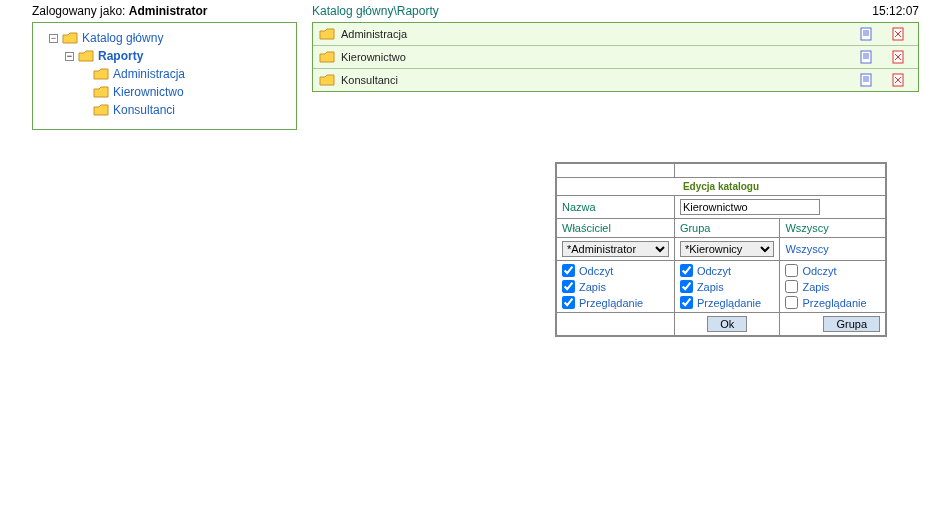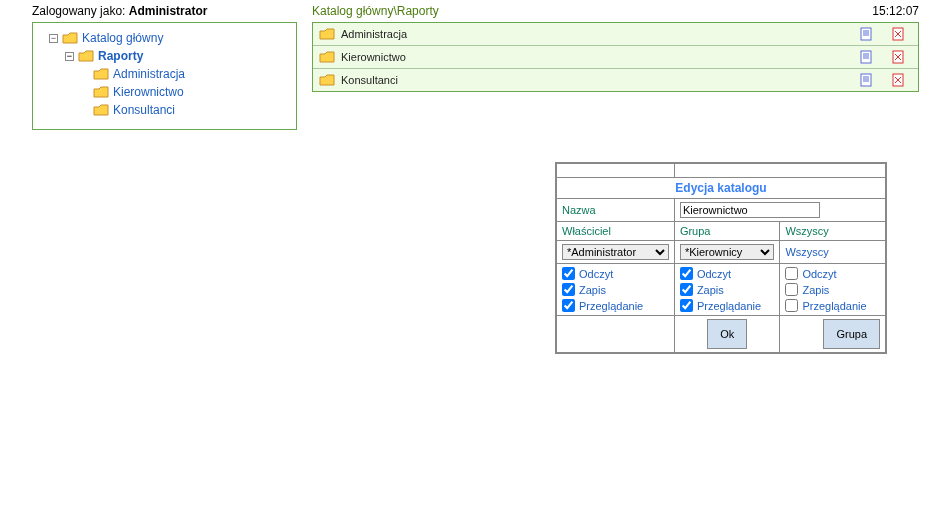--- a/index.html
+++ b/index.html
@@ -9,21 +9,21 @@
     background: #ffffff;
     margin: 0;
     padding: 4px 15px;
     width: 934px;
   }
   .top-row { display: flex; justify-content: space-between; align-items: flex-start; }
   .left-col { width: 265px; margin-left: 17px; }
   .right-col { flex: 1; margin-left: 15px; }
   .login-line { font-size: 12px; margin-bottom: 4px; }
   .login-user { font-weight: bold; }
-  .breadcrumb { color: #4d7c0f; font-size: 12px; }
+  .breadcrumb { color: #0f766e; font-size: 12px; }
   .clock { font-size: 12px; }
   .tree-panel {
     border: 1px solid #6aa84f;
     padding: 6px 4px 10px 6px;
   }
   .tree-item {
     display: flex;
     align-items: center;
     gap: 4px;
     padding: 2px 0;
@@ -72,23 +72,23 @@
     width: 332px;
     border: 1px solid #888;
     background: #fff;
     font-size: 11px;
   }
   .dialog table { border-collapse: collapse; width: 100%; }
   .dialog td { border: 1px solid #888; padding: 3px 5px; vertical-align: middle; }
   .dlg-header-row td { height: 14px; }
   .dlg-title {
     text-align: center;
-    color: #3b82f6;
+    color: #4d7c0f;
     font-weight: bold;
-    font-size: 12px;
+    font-size: 10px;
   }
   .lbl { color: #0b7a5a; font-size: 11px; }
   .txt-input {
     font-family: Verdana, Arial, sans-serif;
     font-size: 11px;
     padding: 1px 2px;
     border: 1px solid #888;
     width: 140px;
   }
   select.sel {
@@ -97,21 +97,21 @@
     border: 1px solid #888;
     width: 100%;
     background: #eee;
   }
   .chk-stack { display: flex; flex-direction: column; gap: 3px; }
   .chk-line { display: flex; align-items: center; gap: 4px; color: #2060c0; font-size: 11px; }
   .chk-line input { margin: 0; }
   .btn {
     font-family: Verdana, Arial, sans-serif;
     font-size: 11px;
-    padding: 8px 12px;
+    padding: 1px 12px;
     background: #d0e0f0;
     border: 1px solid #888;
     cursor: pointer;
   }
   .btn-row td { text-align: center; }
   .static-link { color: #2060c0; }
 </style>
 </head>
 <body>
 

